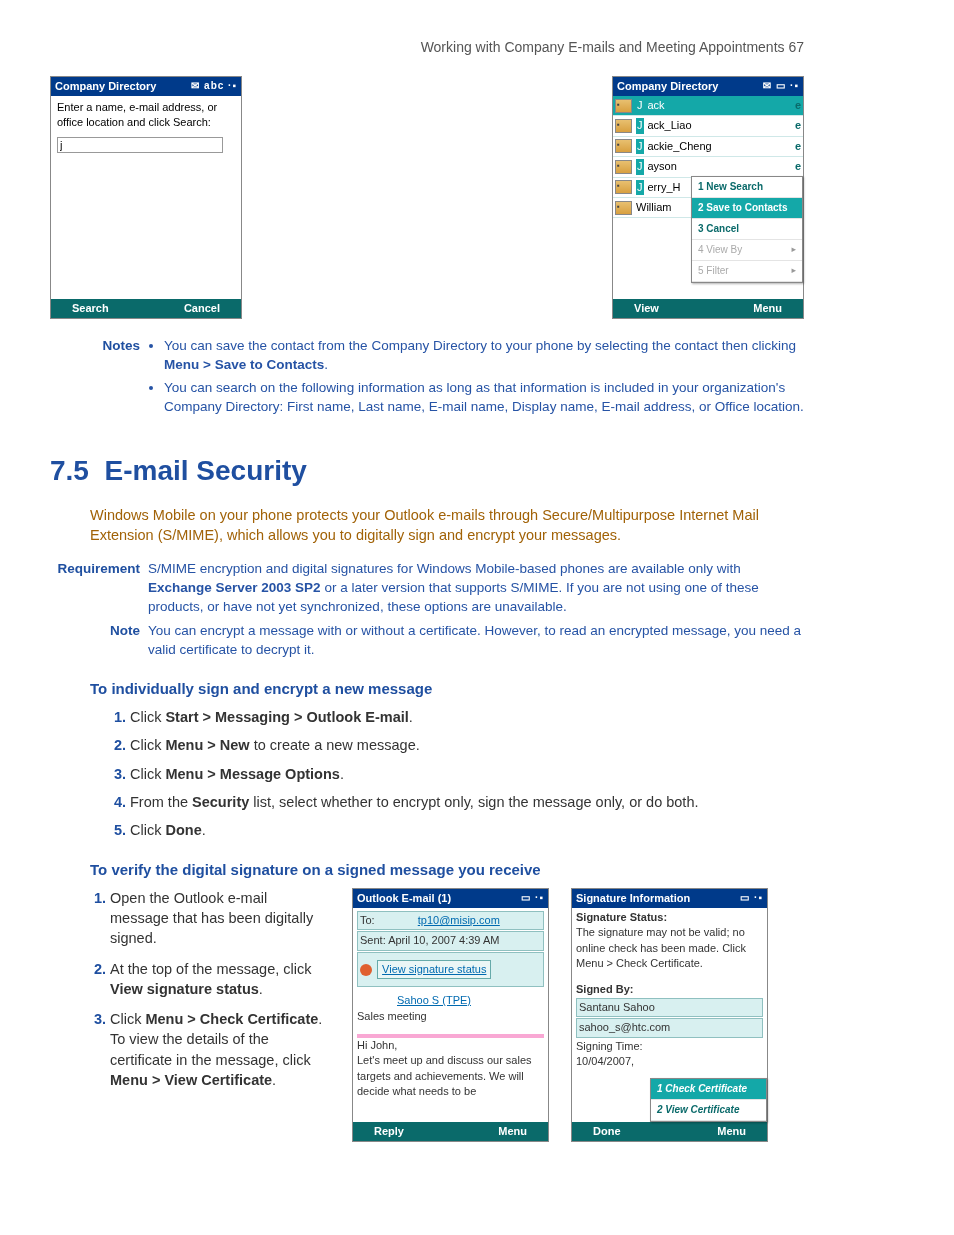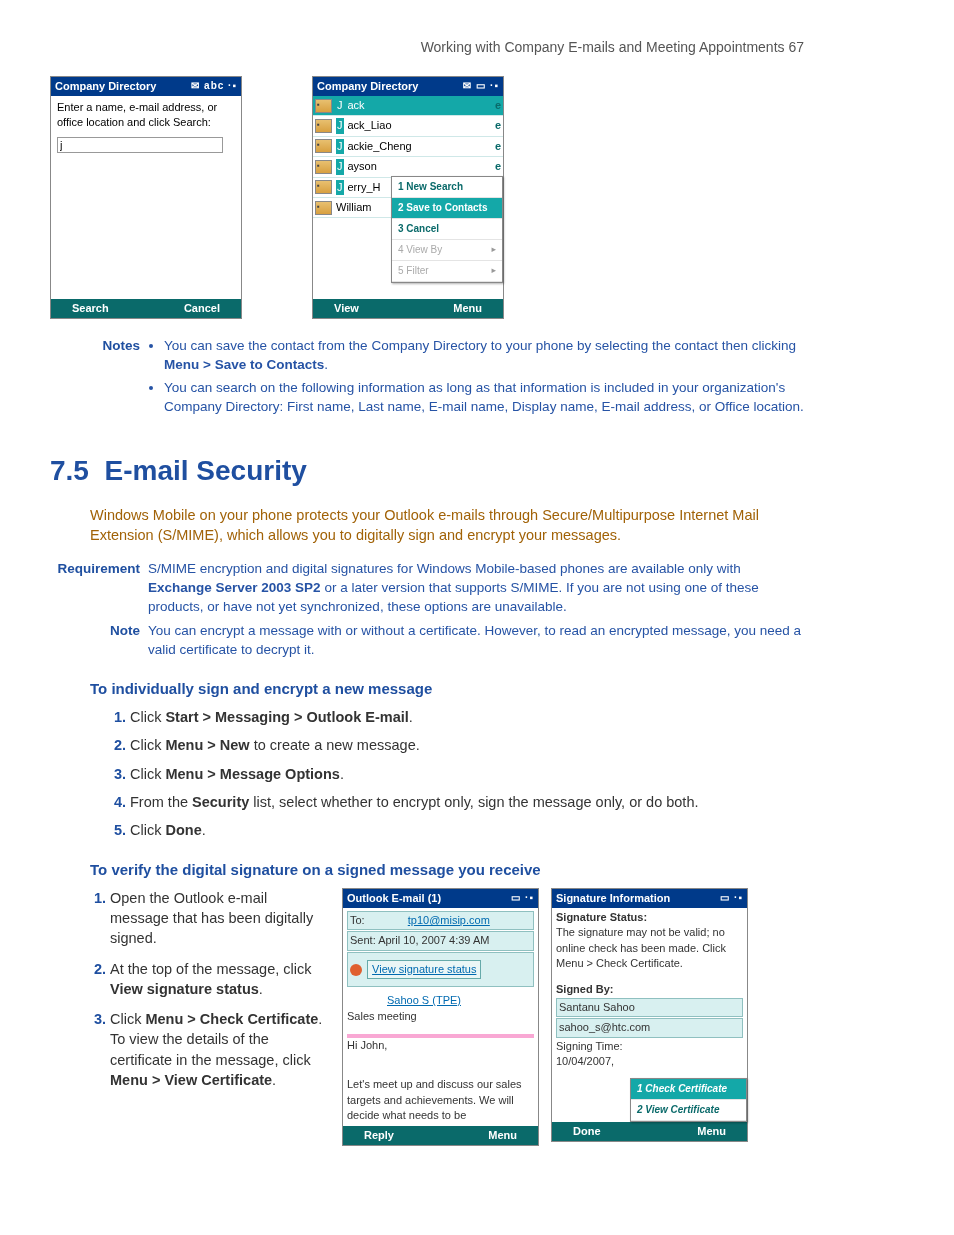--- a/index.html
+++ b/index.html
@@ -14,21 +14,21 @@
   }
   .page-header {
     text-align: right;
     color: #555;
     font-size: 14px;
     margin-bottom: 18px;
   }
   .screens-row {
     display: flex;
     gap: 70px;
-    justify-content: flex-start;
+    justify-content: space-between;
     margin-bottom: 18px;
   }
   .phone {
     width: 190px;
     border: 1px solid #888;
     background: #fff;
     display: flex;
     flex-direction: column;
     font-size: 11px;
   }
@@ -150,21 +150,21 @@
   ol.steps {
     margin: 0 0 0 60px;
     padding-left: 20px;
     font-size: 14.5px;
   }
   ol.steps li { margin-bottom: 8px; }
   ol.steps li::marker { color: #1f4fa0; font-weight: bold; }
 
   .verify-row {
     display: flex;
-    gap: 12px;
+    gap: 22px;
     margin-left: 40px;
     align-items: flex-start;
   }
   .verify-steps { width: 240px; }
   .verify-steps ol { margin: 0 0 0 20px; padding: 0; font-size: 14.5px; }
   .verify-steps li { margin-bottom: 10px; }
   .verify-steps li::marker { color: #1f4fa0; font-weight: bold; }
 
   .phone.small { width: 195px; font-size: 11px; }
   .phone .msg-body { padding: 2px 4px; min-height: 210px; position: relative; }
@@ -319,21 +319,21 @@
         <span>To:  </span><span class="msg-link">tp10@misip.com</span>
       </div>
       <div class="sig-box">Sent: April 10, 2007 4:39 AM</div>
       <div style="padding:3px 2px; background:#d8f0f0; border:1px solid #8fc0c0; margin:1px 0;">
         <span style="display:inline-block;width:12px;height:12px;background:#e06030;border-radius:50%;vertical-align:middle;margin-right:2px;"></span>
         <span class="sig-btn">View signature status</span>
       </div>
       <div style="margin-top:6px;" class="msg-link">Sahoo S (TPE)</div>
       <div style="border-bottom:4px solid #f9a8d4; padding-bottom:10px; margin-bottom:0;">Sales meeting</div>
       <div>Hi John,</div>
-      <div style="margin-top:24px;">Let's meet up and discuss our sales targets and achievements. We will decide what needs to be</div>
+      <div style="margin-top:0;">Let's meet up and discuss our sales targets and achievements. We will decide what needs to be</div>
     </div>
     <div class="softkeys">
       <span>Reply</span>
       <span>Menu</span>
     </div>
   </div>
 
   <div class="phone small">
     <div class="titlebar">
       <span>Signature Information</span>

